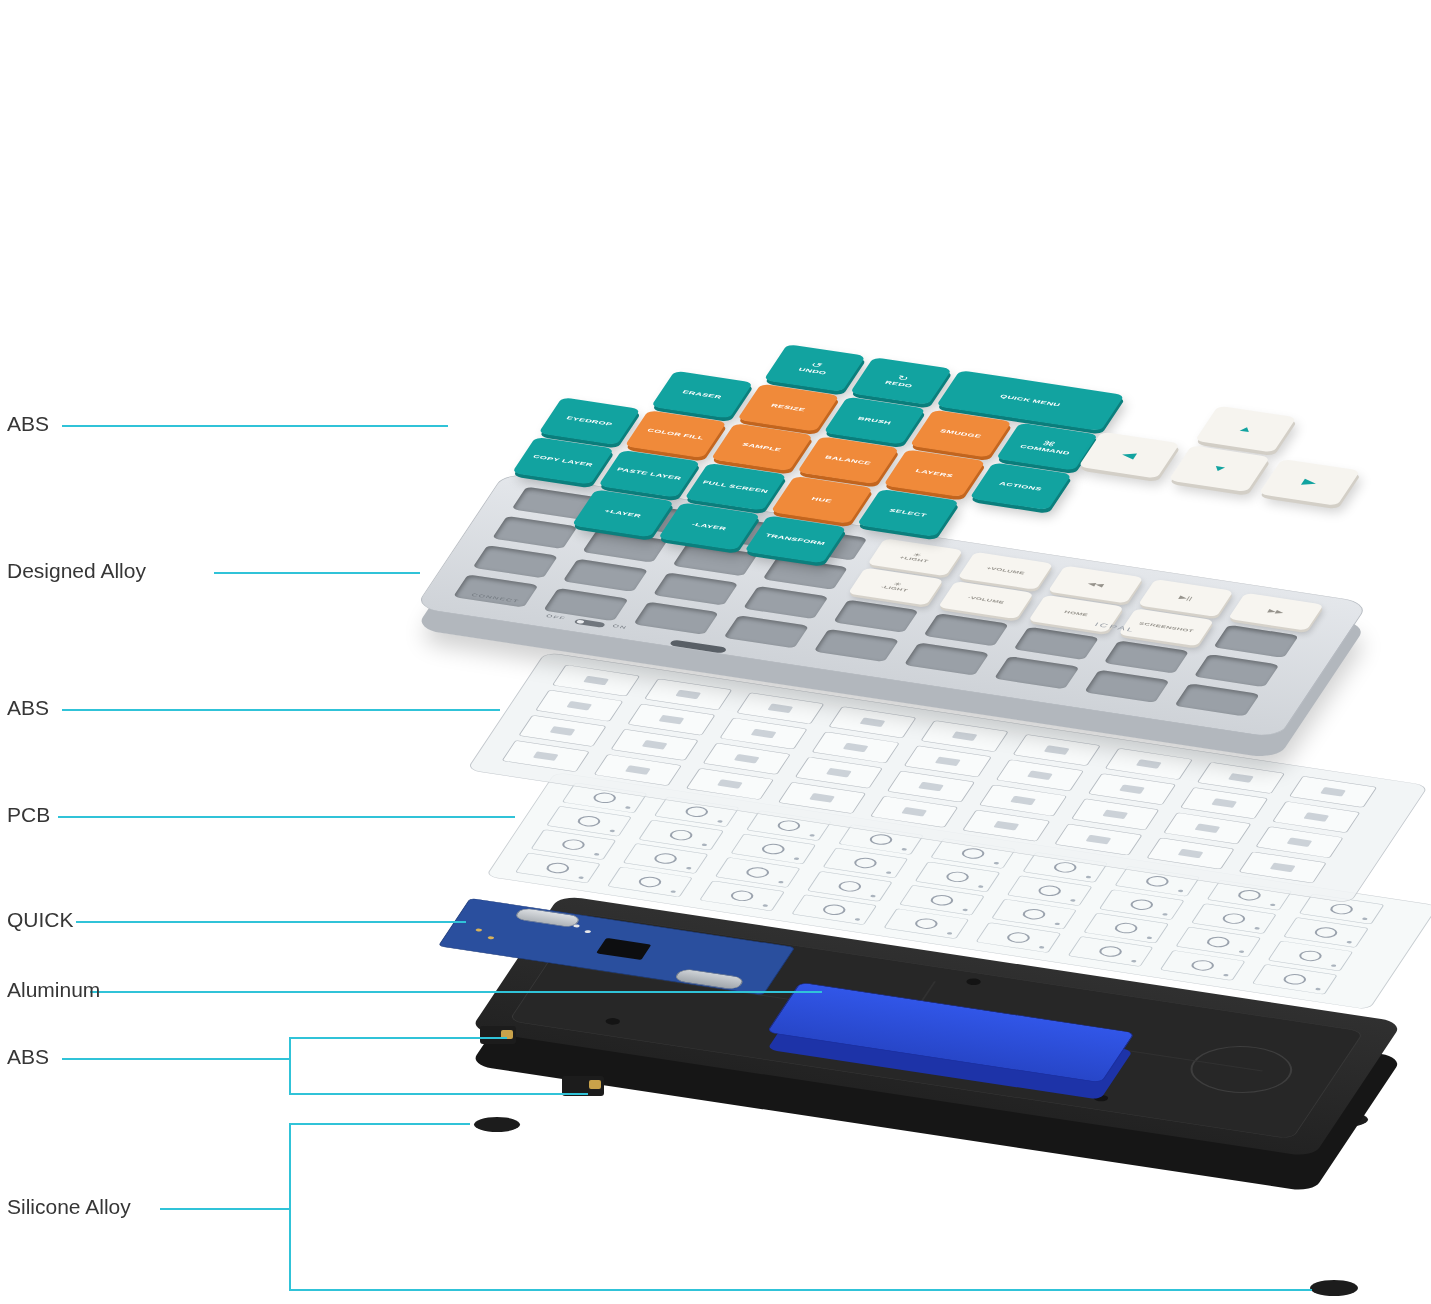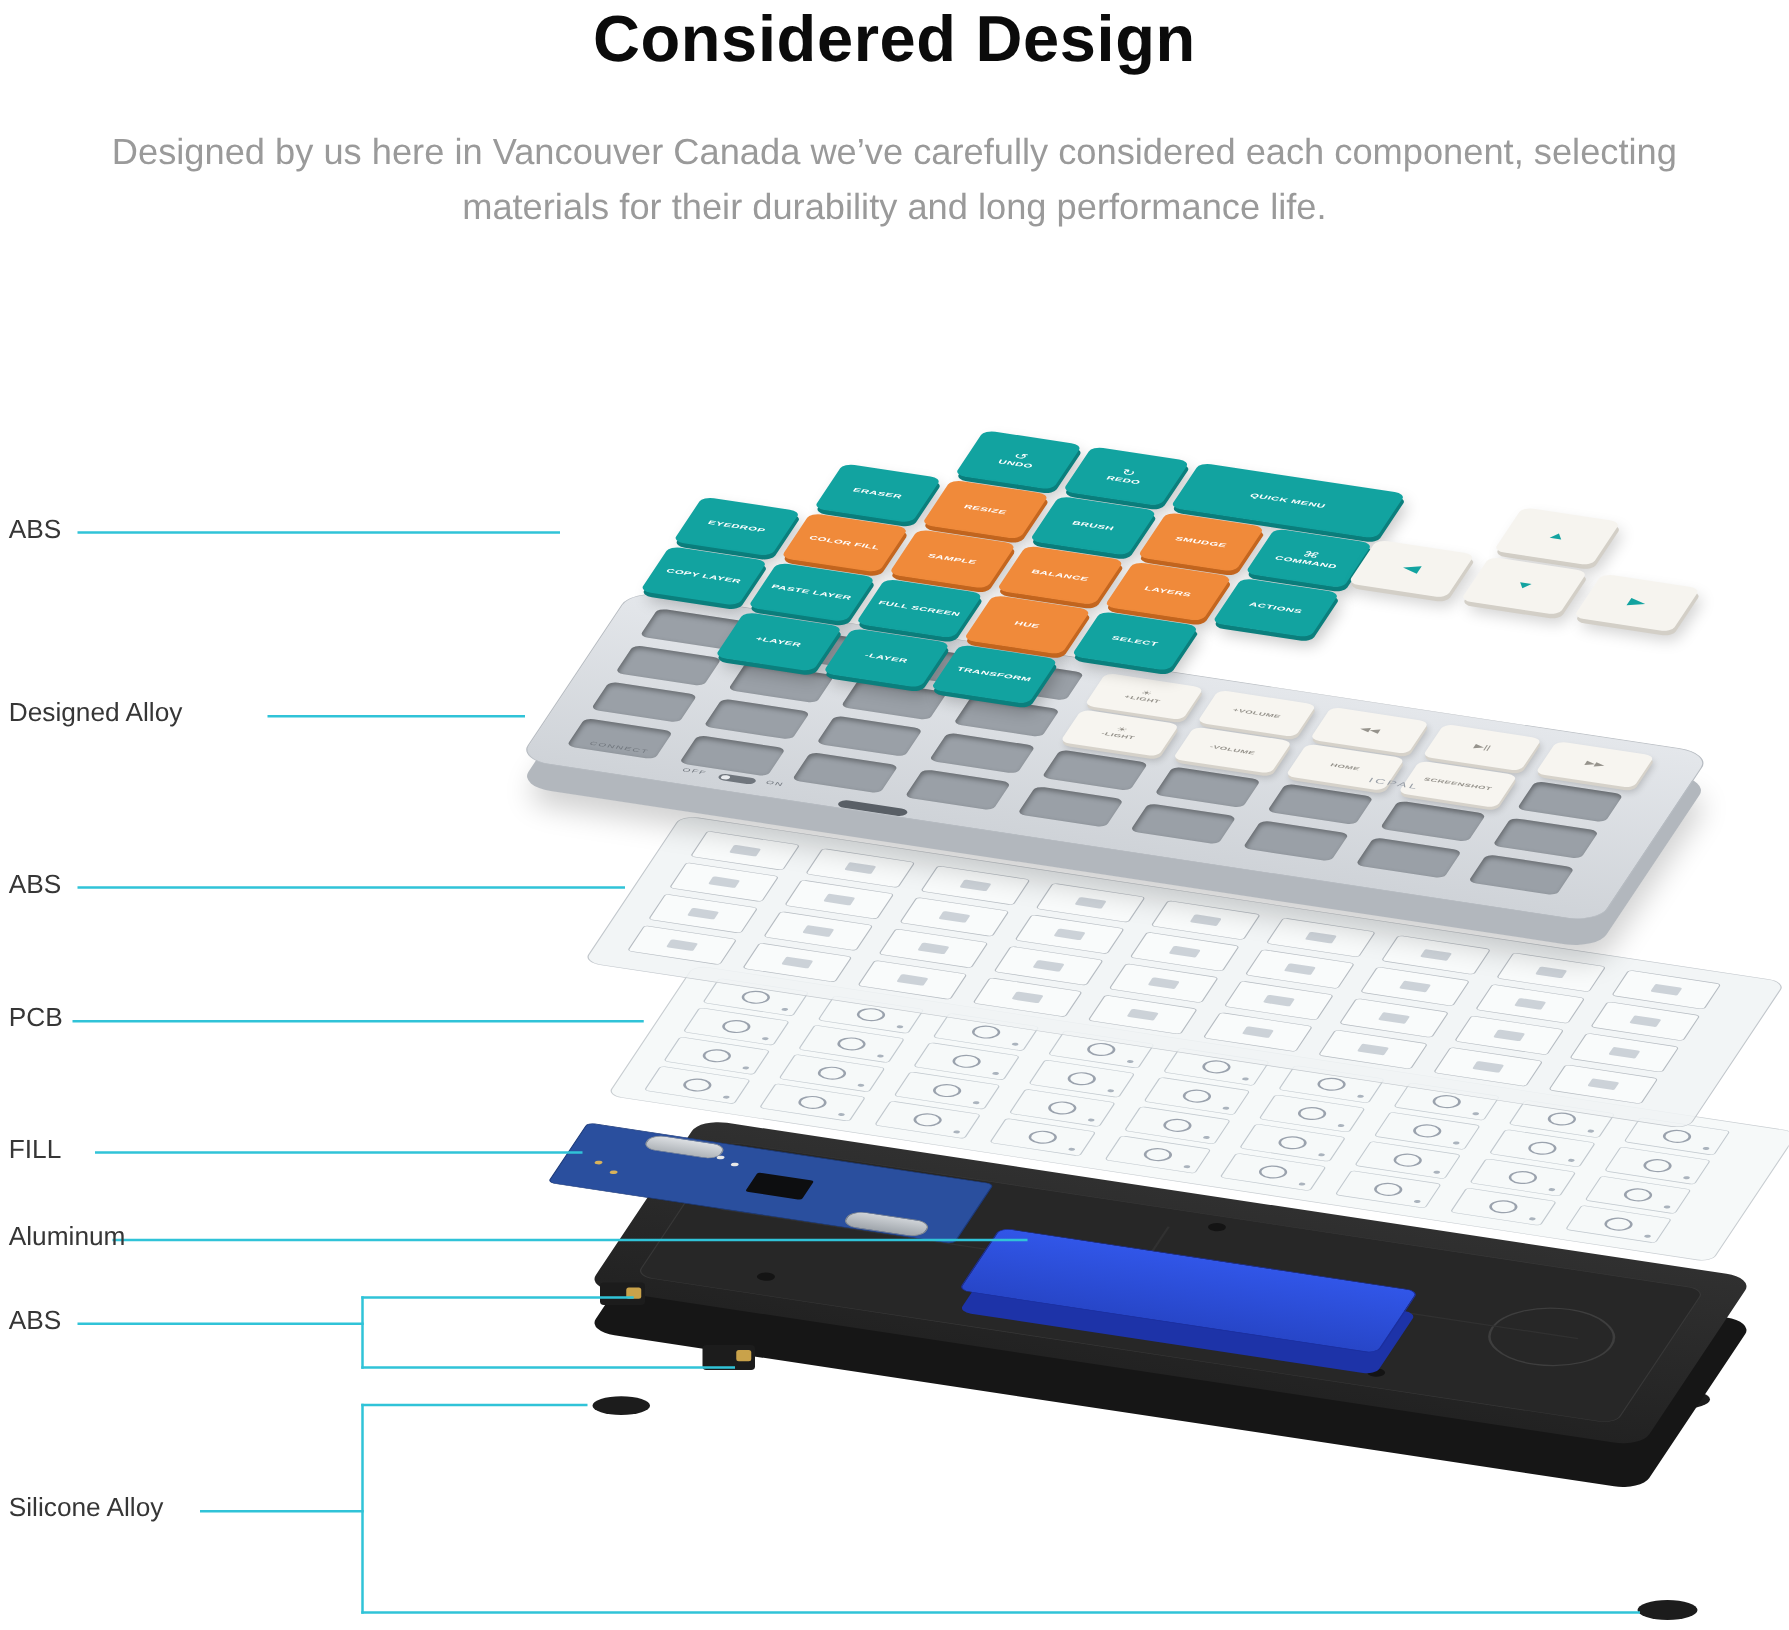--- a/index.html
+++ b/index.html
@@ -105,28 +105,26 @@
      border-radius:2px;}
 
   
   .pad{position:absolute;background:#1c1c1c;border-radius:50%;z-index:2;}
 </style>
 </head>
 <body>
 
 <div id="canvas">
 
-  <h1 class="title">Considered Design</h1>
-  <p class="subtitle">Designed by us here in Vancouver Canada we’ve carefully considered each component, selecting materials for their durability and long performance life.</p>
 
   <div class="callout-label" style="top:412px">ABS</div>
   <div class="callout-label" style="top:559px">Designed Alloy</div>
   <div class="callout-label" style="top:696px">ABS</div>
   <div class="callout-label" style="top:803px">PCB</div>
-  <div class="callout-label" style="top:908px">FILL</div>
+  <div class="callout-label" style="top:908px">QUICK</div>
   <div class="callout-label" style="top:978px">Aluminum</div>
   <div class="callout-label" style="top:1045px">ABS</div>
   <div class="callout-label" style="top:1195px">Silicone Alloy</div>
 
   <div class="cline" style="left:62px;top:425px;width:386px;height:2px"></div>
   <div class="cline" style="left:214px;top:572px;width:206px;height:2px"></div>
   <div class="cline" style="left:62px;top:709px;width:438px;height:2px"></div>
   <div class="cline" style="left:58px;top:816px;width:457px;height:2px"></div>
   <div class="cline" style="left:76px;top:921px;width:390px;height:2px"></div>
   <div class="cline" style="left:90px;top:991px;width:732px;height:2px"></div>

